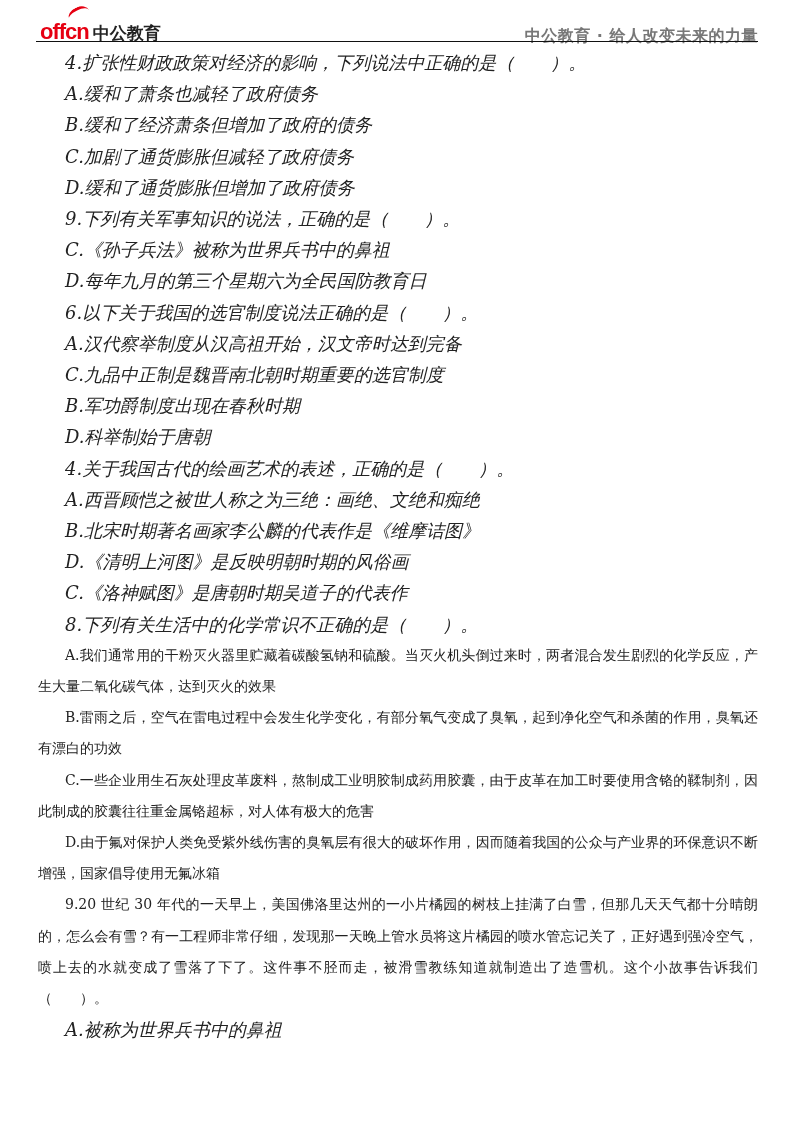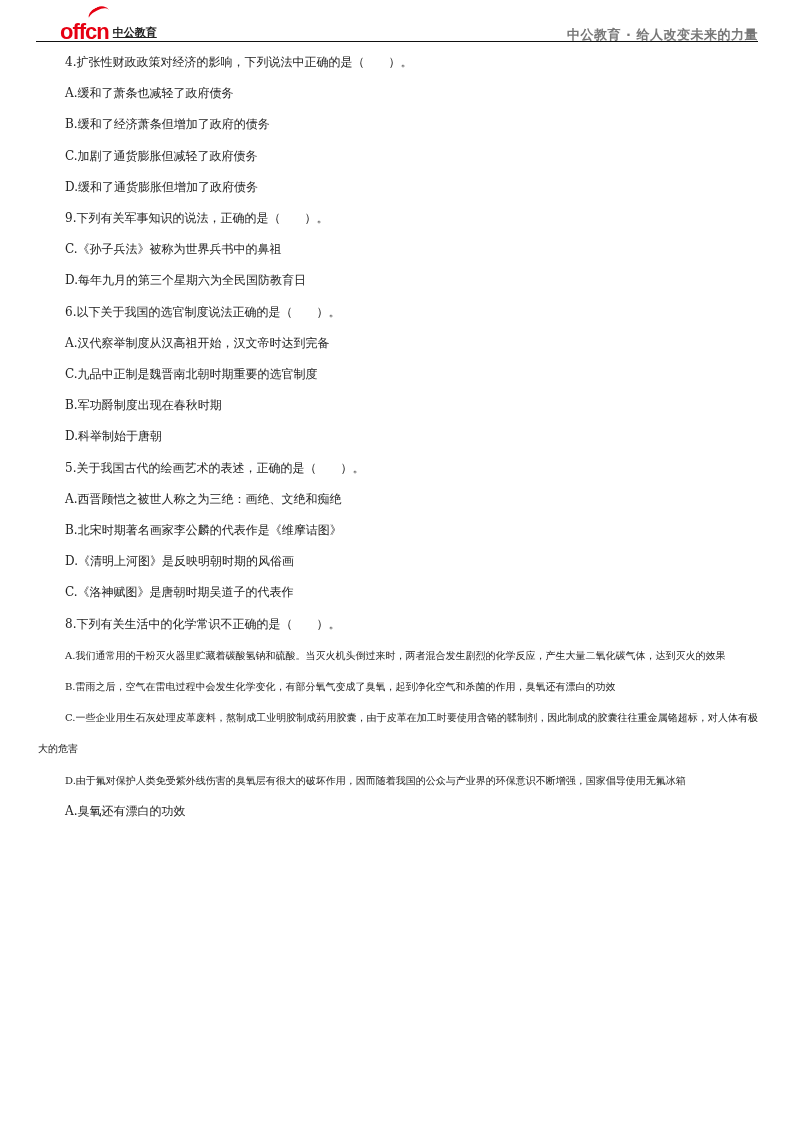--- a/index.html
+++ b/index.html
@@ -1,31 +1,31 @@
 <!DOCTYPE html>
 <html><head>
 <meta charset="utf-8">
 <style>
   html, body { margin: 0; padding: 0; background: #ffffff; }
   body { width: 794px; height: 1123px; position: relative; overflow: hidden;
          font-family: "DejaVu Serif", "Liberation Serif", serif; color: #222; }
   .header { position: absolute; left: 38px; top: 12px; width: 720px; height: 32px; }
-  .logo { position: absolute; left: 2px; top: 4px; height: 28px; display: flex; align-items: flex-end; margin-left: 20px; }
+  .logo { position: absolute; left: 2px; top: 4px; height: 28px; display: flex; align-items: flex-end; }
   .logo-en { font-family: "Liberation Sans", "DejaVu Sans", sans-serif; font-weight: bold; font-size: 22px;
              color: #e60012; letter-spacing: -1px; line-height: 24px; position: relative; }
   .logo-swoosh { position: absolute; left: 28px; top: -9px; width: 22px; height: 12px;
                  border-top: 3px solid #e60012; border-radius: 60% 60% 0 0; transform: rotate(-25deg); }
-  .logo-cn { font-family: "DejaVu Sans", sans-serif; font-weight: bold; font-size: 11px; color: #222;
-             margin-left: 4px; line-height: 22px; text-decoration: underline; }
-  .slogan { position: absolute; right: 0; top: 14px; font-size: 13px; color: #777;
+  .logo-cn { font-family: "DejaVu Sans", sans-serif; font-weight: bold; font-size: 17px; color: #222;
+             margin-left: 4px; line-height: 22px; }
+  .slogan { position: absolute; right: 0; top: 14px; font-size: 16px; color: #777;
             font-family: "DejaVu Sans", sans-serif; font-weight: bold; letter-spacing: 0.5px; }
   .rule { position: absolute; left: 36px; top: 41px; width: 722px; height: 0; border-top: 1.5px solid #111; }
   .content { position: absolute; left: 65px; top: 47px; width: 692px; }
-  .line { font-size: 12px; line-height: 31.2px; white-space: nowrap; }
-  .para { font-size: 10px; line-height: 31.2px; text-indent: 0; text-align: justify; white-space: normal; }
+  .line { font-size: 18px; line-height: 31.2px; white-space: nowrap; font-style: italic; }
+  .para { font-size: 14px; line-height: 31.2px; text-indent: 0; text-align: justify; white-space: normal; }
   .wrap { position: relative; left: -27px; width: 720px; text-indent: 27px; }
 </style>
 </head>
 <body>
 
 <div class="header">
   <div class="logo">
     <span class="logo-en">offcn</span>
     <span class="logo-swoosh"></span>
     <span class="logo-cn">中公教育</span>
@@ -45,26 +45,27 @@
   <div class="line">9.下列有关军事知识的说法，正确的是（　　）。</div>
   <div class="line">C.《孙子兵法》被称为世界兵书中的鼻祖</div>
   <div class="line">D.每年九月的第三个星期六为全民国防教育日</div>
 
   <div class="line">6.以下关于我国的选官制度说法正确的是（　　）。</div>
   <div class="line">A.汉代察举制度从汉高祖开始，汉文帝时达到完备</div>
   <div class="line">C.九品中正制是魏晋南北朝时期重要的选官制度</div>
   <div class="line">B.军功爵制度出现在春秋时期</div>
   <div class="line">D.科举制始于唐朝</div>
 
-  <div class="line">5.关于我国古代的绘画艺术的表述，正确的是（　　）。</div>
+  <div class="line">4.关于我国古代的绘画艺术的表述，正确的是（　　）。</div>
   <div class="line">A.西晋顾恺之被世人称之为三绝：画绝、文绝和痴绝</div>
   <div class="line">B.北宋时期著名画家李公麟的代表作是《维摩诘图》</div>
   <div class="line">D.《清明上河图》是反映明朝时期的风俗画</div>
   <div class="line">C.《洛神赋图》是唐朝时期吴道子的代表作</div>
 
   <div class="line">8.下列有关生活中的化学常识不正确的是（　　）。</div>
   <div class="para wrap">A.我们通常用的干粉灭火器里贮藏着碳酸氢钠和硫酸。当灭火机头倒过来时，两者混合发生剧烈的化学反应，产生大量二氧化碳气体，达到灭火的效果</div>
   <div class="para wrap">B.雷雨之后，空气在雷电过程中会发生化学变化，有部分氧气变成了臭氧，起到净化空气和杀菌的作用，臭氧还有漂白的功效</div>
   <div class="para wrap">C.一些企业用生石灰处理皮革废料，熬制成工业明胶制成药用胶囊，由于皮革在加工时要使用含铬的鞣制剂，因此制成的胶囊往往重金属铬超标，对人体有极大的危害</div>
   <div class="para wrap">D.由于氟对保护人类免受紫外线伤害的臭氧层有很大的破坏作用，因而随着我国的公众与产业界的环保意识不断增强，国家倡导使用无氟冰箱</div>
 
-  <div class="line">A.臭氧还有漂白的功效</div>
+  <div class="para wrap">9.20 世纪 30 年代的一天早上，美国佛洛里达州的一小片橘园的树枝上挂满了白雪，但那几天天气都十分晴朗的，怎么会有雪？有一工程师非常仔细，发现那一天晚上管水员将这片橘园的喷水管忘记关了，正好遇到强冷空气，喷上去的水就变成了雪落了下了。这件事不胫而走，被滑雪教练知道就制造出了造雪机。这个小故事告诉我们（　　）。</div>
+  <div class="line">A.被称为世界兵书中的鼻祖</div>
 </div>
 
 </body></html>

